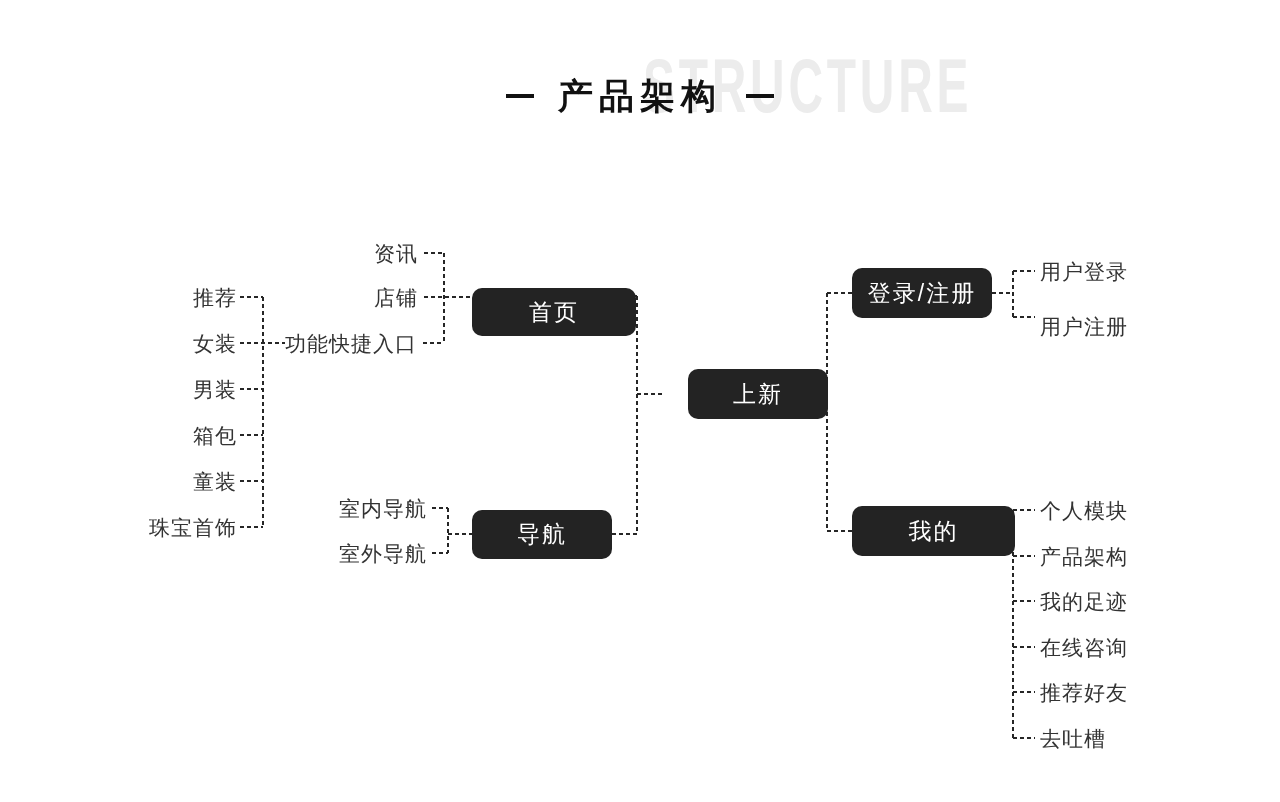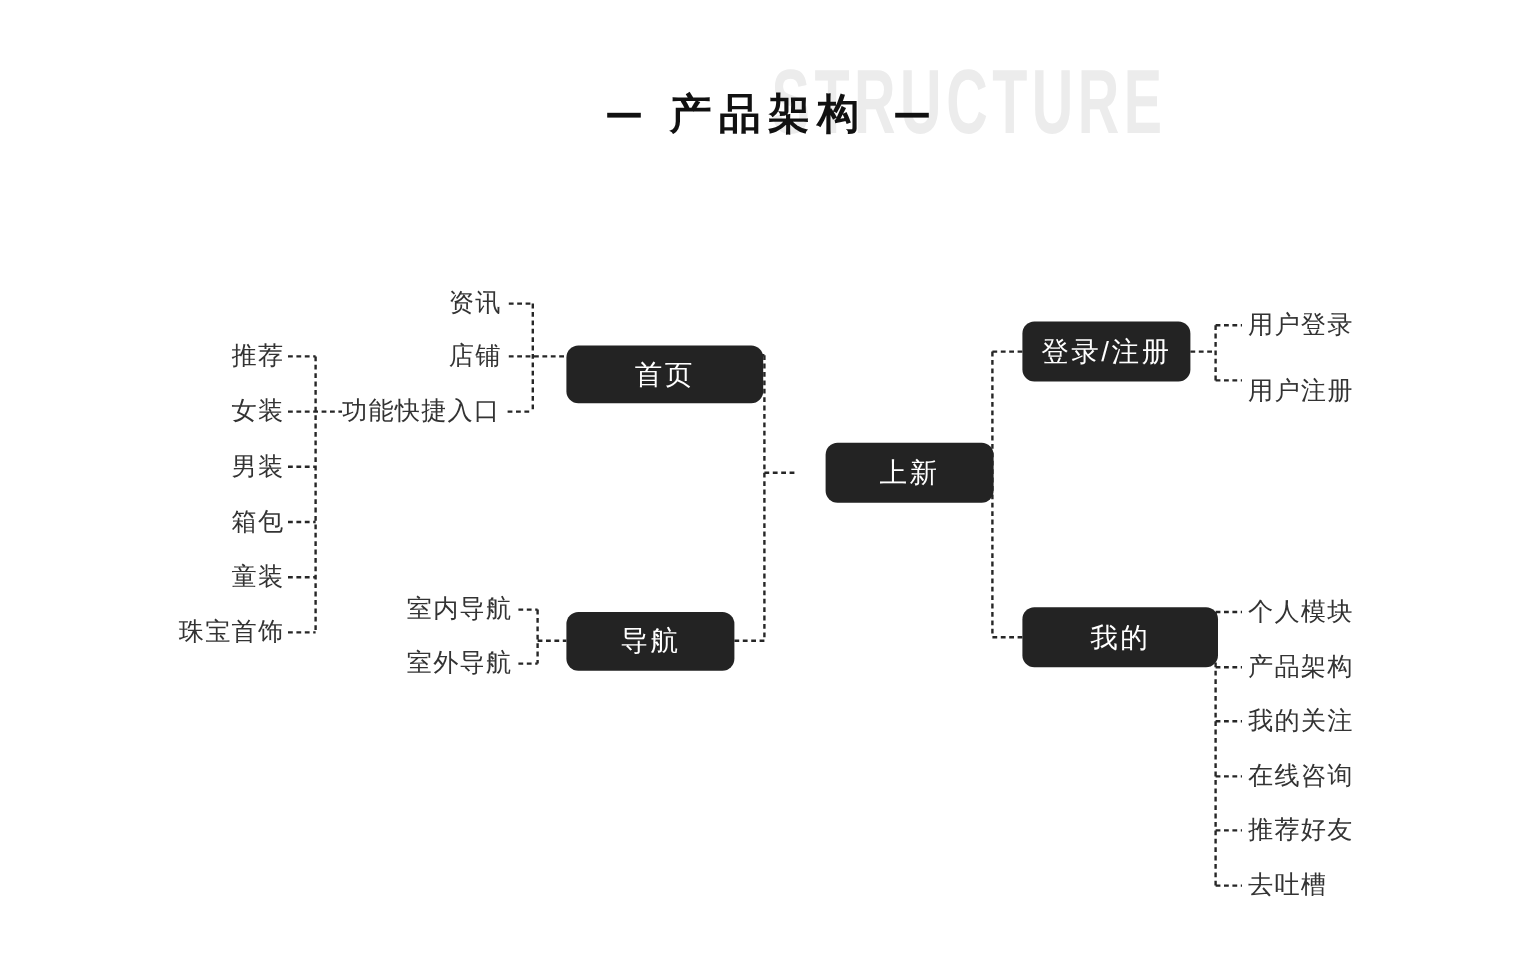--- a/index.html
+++ b/index.html
@@ -79,18 +79,18 @@
   <div class="lbl r" style="right:1043px;top:527px;">珠宝首饰</div>
 
   <div class="lbl r" style="right:853px;top:508px;">室内导航</div>
   <div class="lbl r" style="right:853px;top:553px;">室外导航</div>
 
   <div class="lbl" style="left:1040px;top:271px;">用户登录</div>
   <div class="lbl" style="left:1040px;top:326px;">用户注册</div>
 
   <div class="lbl" style="left:1040px;top:510px;">个人模块</div>
   <div class="lbl" style="left:1040px;top:556px;">产品架构</div>
-  <div class="lbl" style="left:1040px;top:601px;">我的关注</div>
+  <div class="lbl" style="left:1040px;top:601px;">我的足迹</div>
   <div class="lbl" style="left:1040px;top:647px;">在线咨询</div>
   <div class="lbl" style="left:1040px;top:692px;">推荐好友</div>
   <div class="lbl" style="left:1040px;top:738px;">去吐槽</div>
 
 </div>
 
 </body></html>

